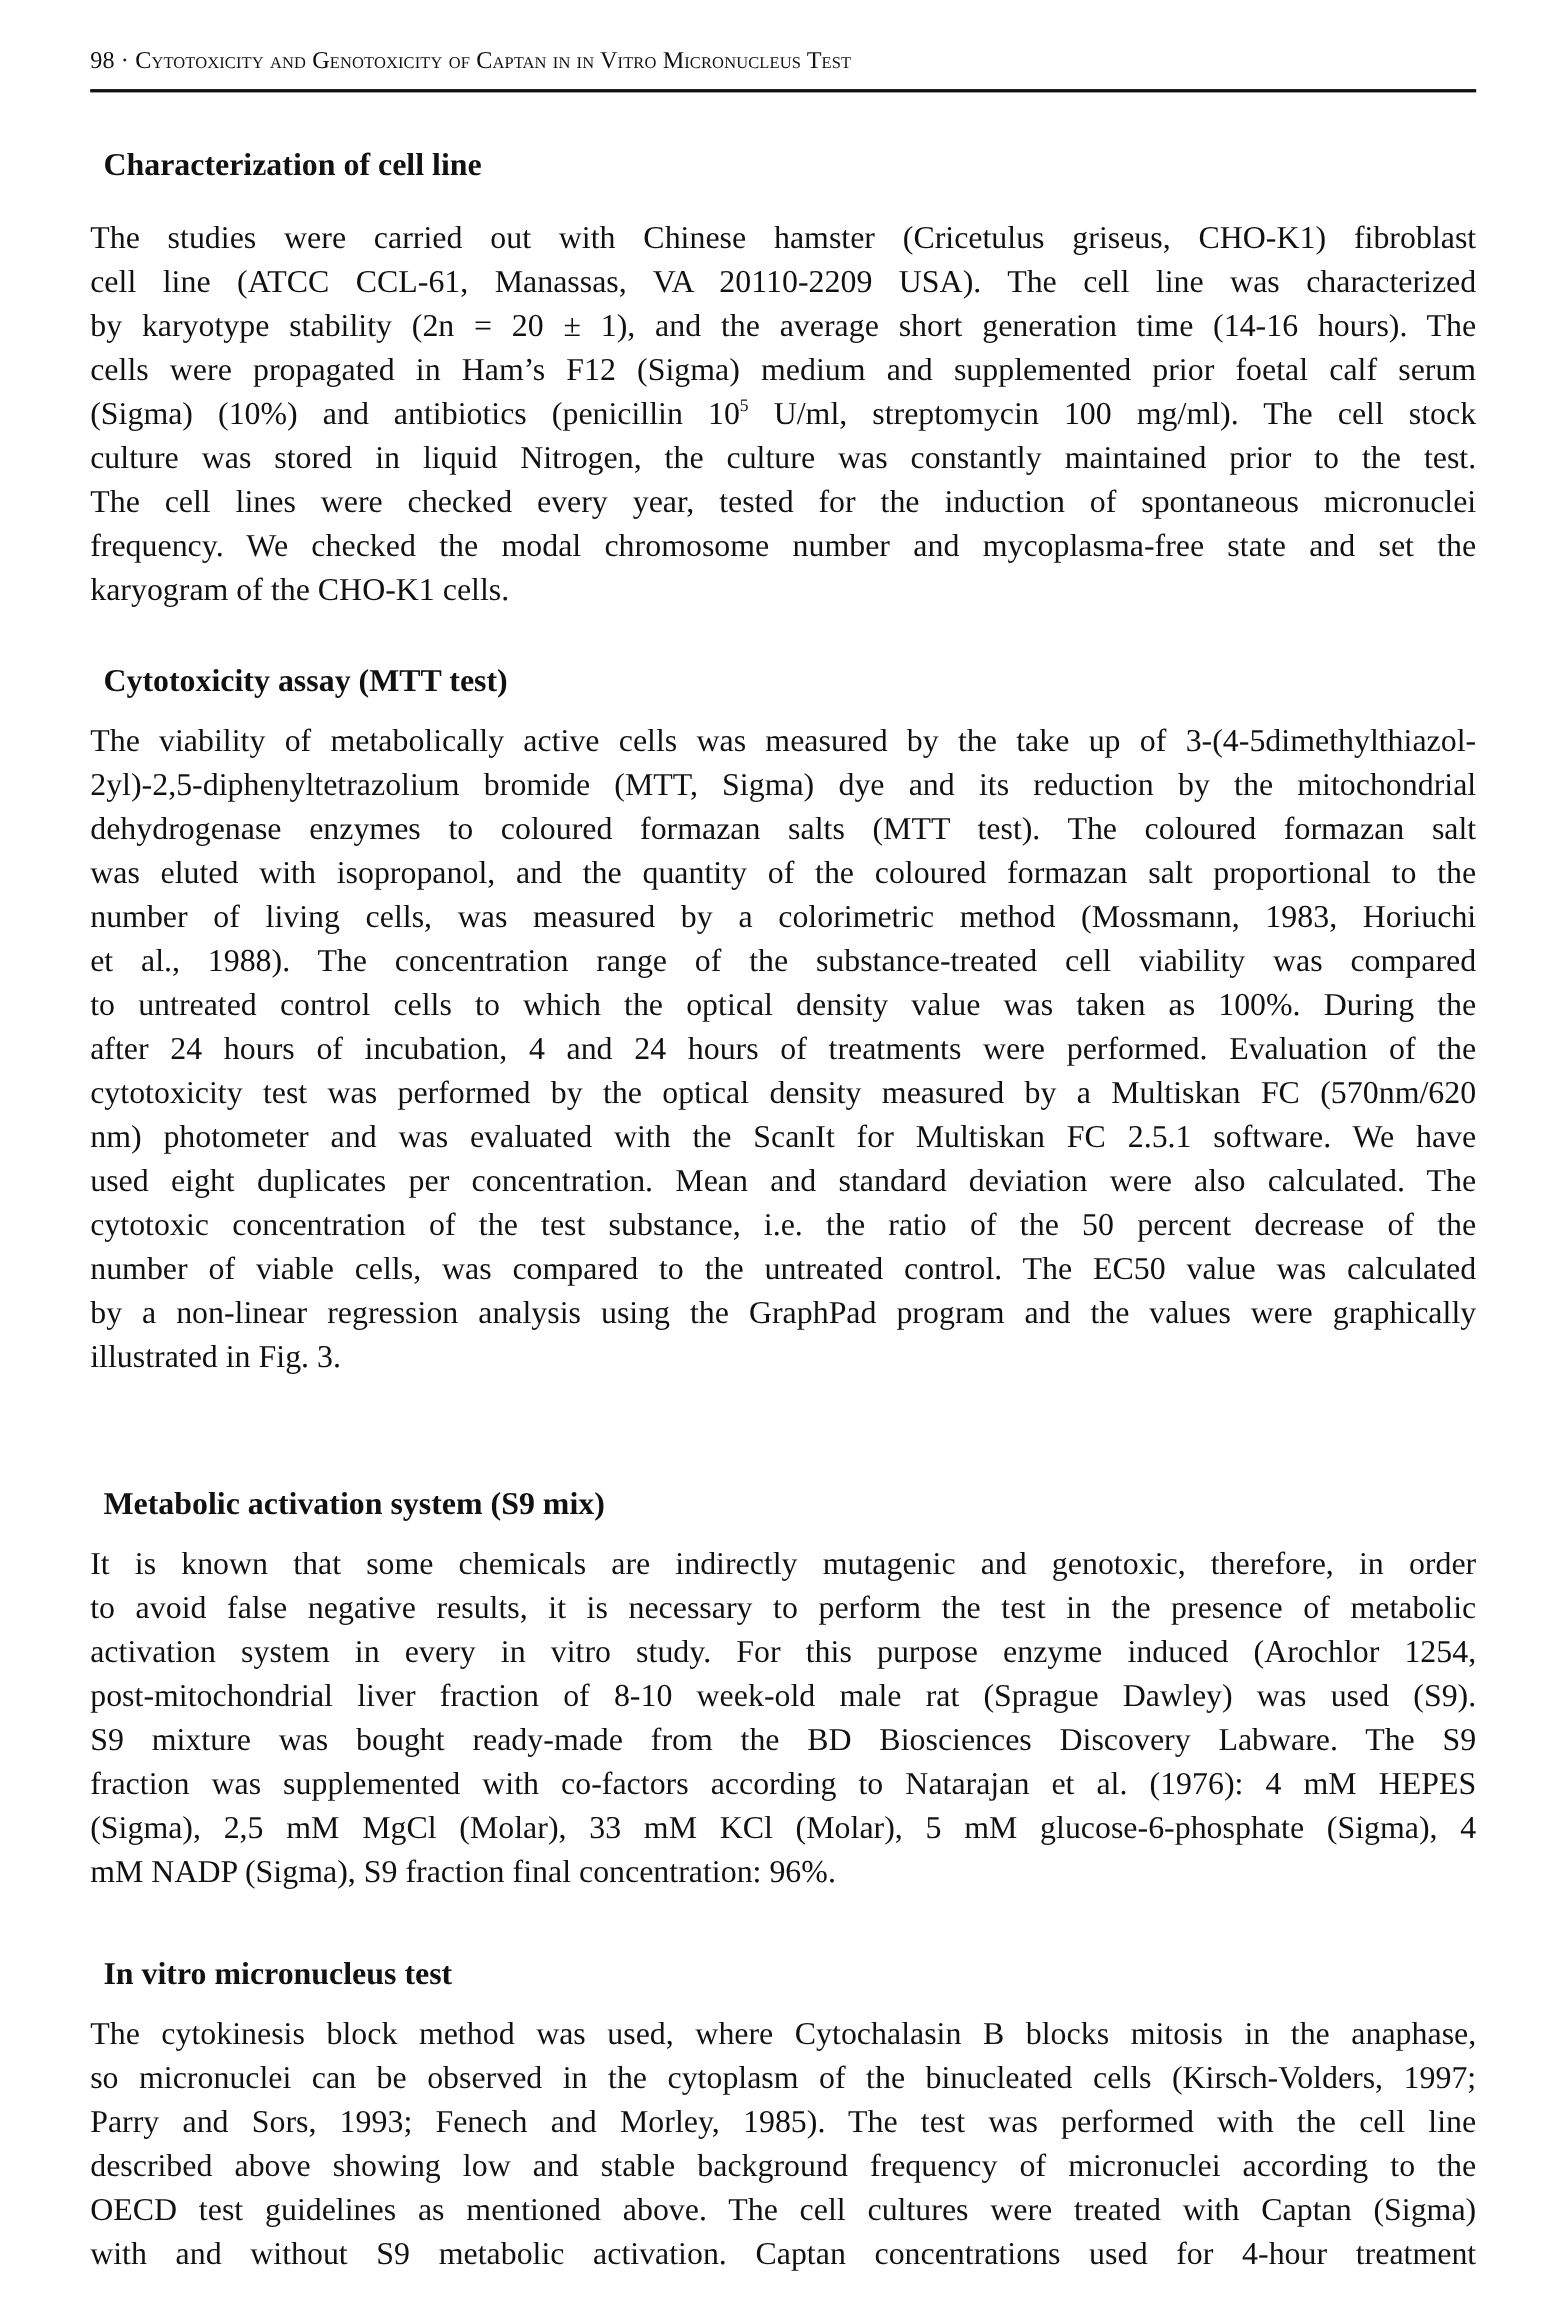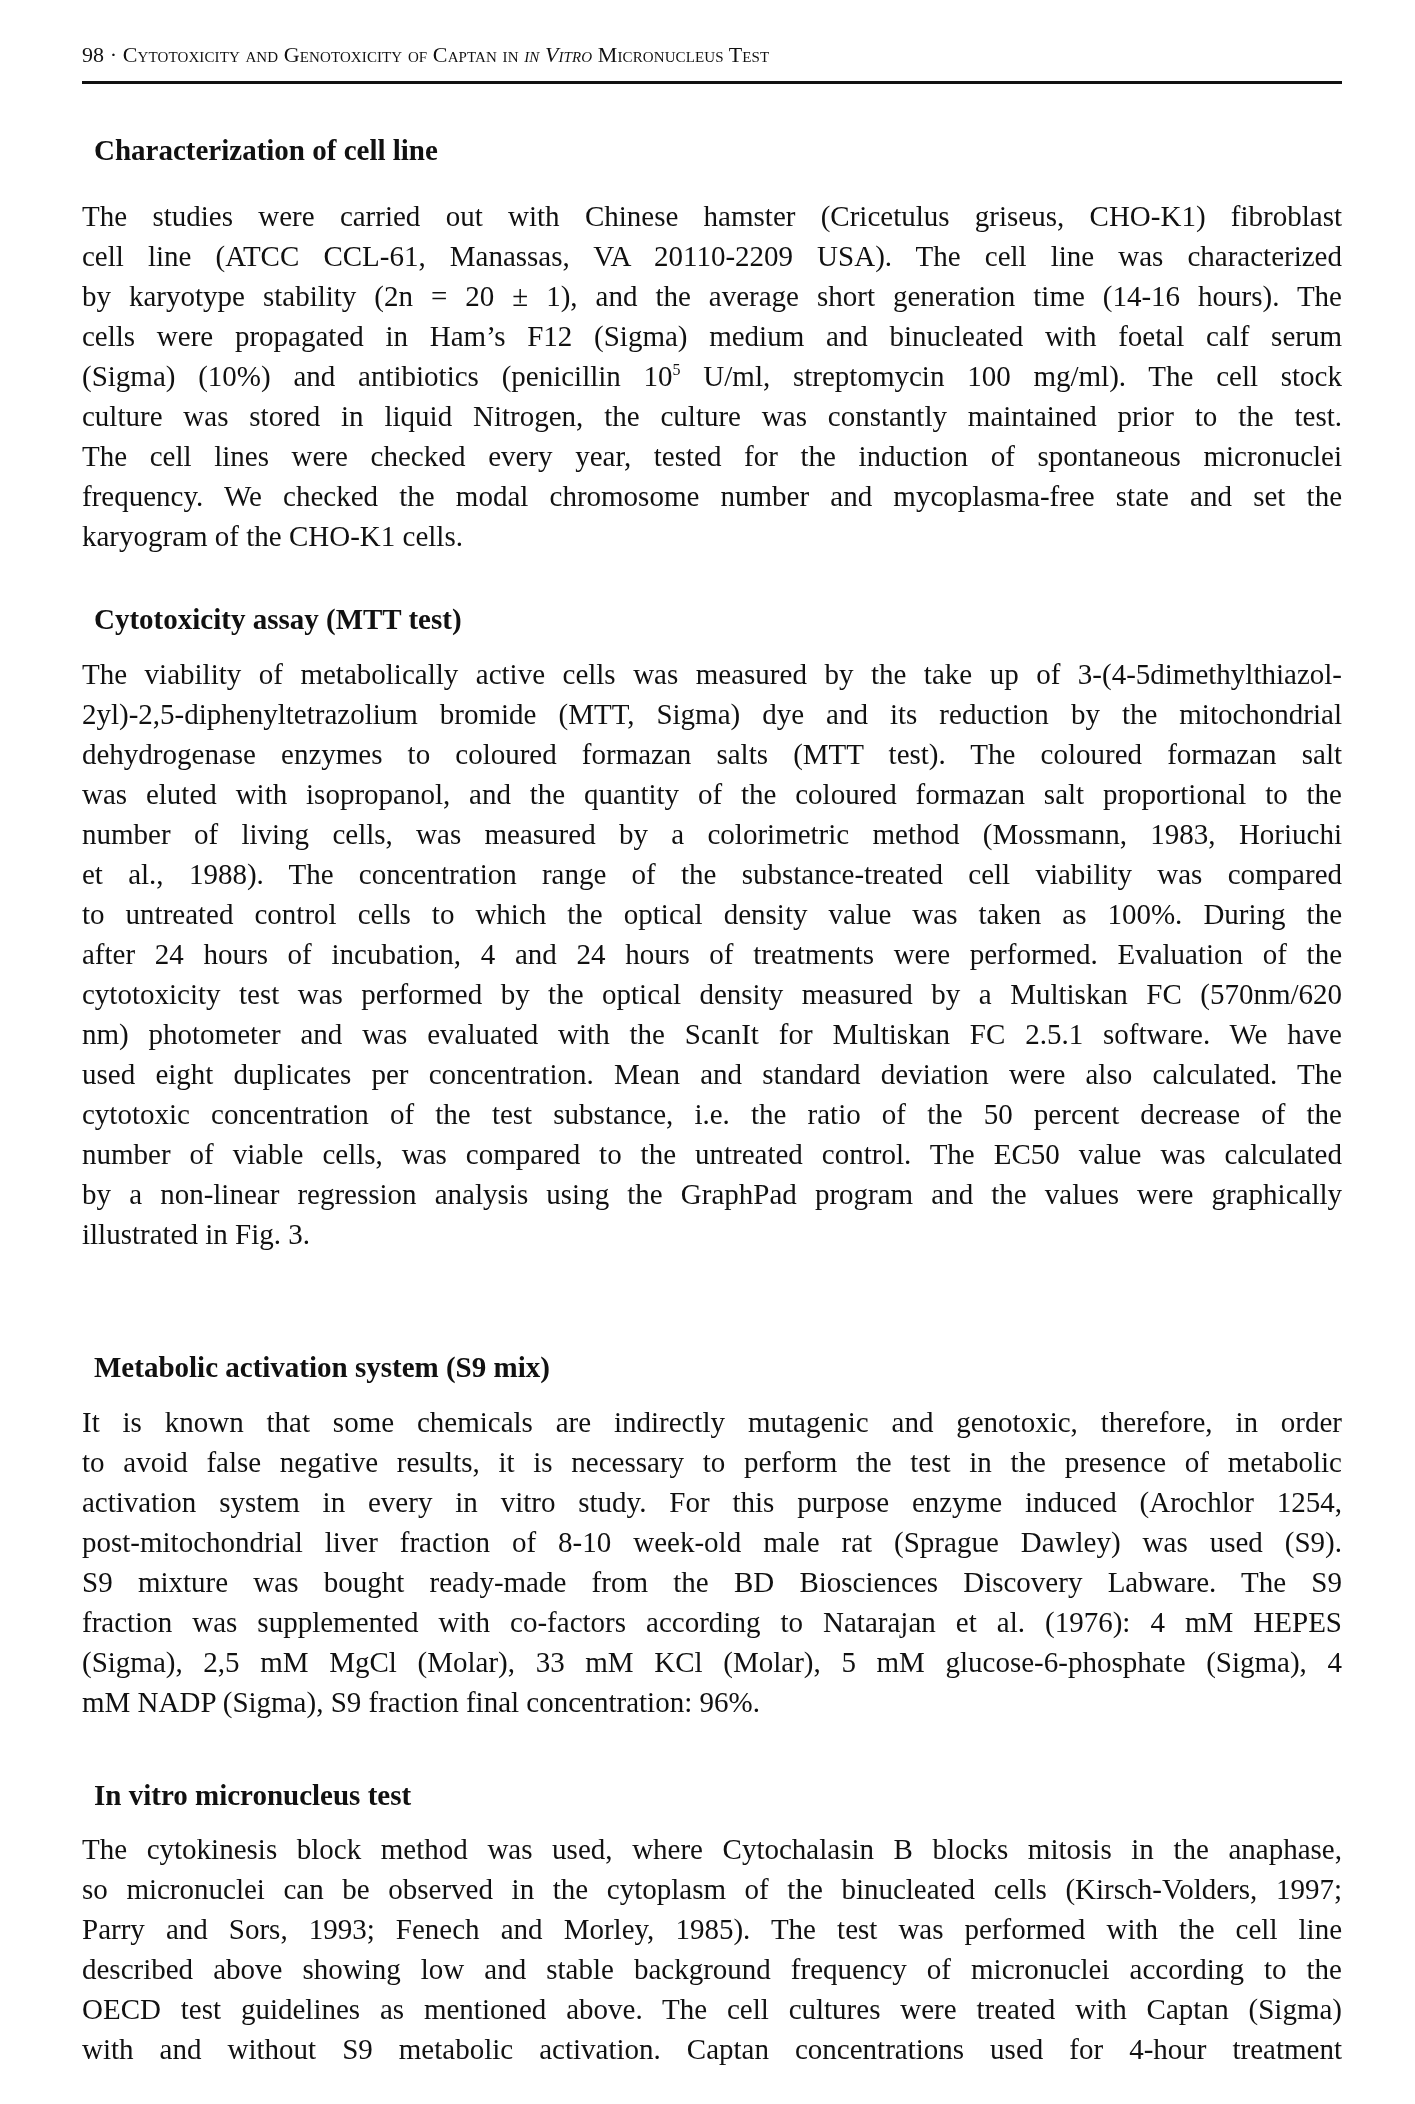--- a/index.html
+++ b/index.html
@@ -26,21 +26,20 @@
       left: 0;
       top: 42px;
       font-size: 22px;
       line-height: 26px;
       font-variant: small-caps;
       letter-spacing: 0.1px;
       white-space: nowrap;
       color: #111;
     }
     .running-head .it {
-      font-style: italic;
     }
     .rule {
       position: absolute;
       left: 0;
       top: 81px;
       width: 1260px;
       height: 3px;
       background: #111;
     }
     .heading {
@@ -87,21 +86,21 @@
     <span>98</span><span> · </span><span>Cytotoxicity and Genotoxicity of Captan in </span><span class="it">in Vitro</span><span> Micronucleus Test</span>
   </div>
 
   <div class="rule"></div>
 
   <h2 class="heading" style="top:121px">Characterization of cell line</h2>
   <div class="para" style="top:196px">
       <span class="line"><span>The studies were carried out with Chinese hamster (Cricetulus griseus, CHO-K1) fibroblast</span></span>
       <span class="line"><span>cell line (ATCC CCL-61, Manassas, VA 20110-2209 USA). The cell line was characterized</span></span>
       <span class="line"><span>by karyotype stability (2n = 20 ± 1), and the average short generation time (14-16 hours). The</span></span>
-      <span class="line"><span>cells were propagated in Ham’s F12 (Sigma) medium and binucleated with foetal calf serum</span></span>
+      <span class="line"><span>cells were propagated in Ham’s F12 (Sigma) medium and supplemented prior foetal calf serum</span></span>
       <span class="line"><span>(Sigma) (10%) and antibiotics (penicillin 10</span><span class="sup">5</span><span> U/ml, streptomycin 100 mg/ml). The cell stock</span></span>
       <span class="line"><span>culture was stored in liquid Nitrogen, the culture was constantly maintained prior to the test.</span></span>
       <span class="line"><span>The cell lines were checked every year, tested for the induction of spontaneous micronuclei</span></span>
       <span class="line"><span>frequency. We checked the modal chromosome number and mycoplasma-free state and set the</span></span>
       <span class="line last"><span>karyogram of the CHO-K1 cells.</span></span>
     </div>
 
   <h2 class="heading" style="top:590px">Cytotoxicity assay (MTT test)</h2>
   <div class="para" style="top:654px">
       <span class="line"><span>The viability of metabolically active cells was measured by the take up of 3-(4-5dimethylthiazol-</span></span>

